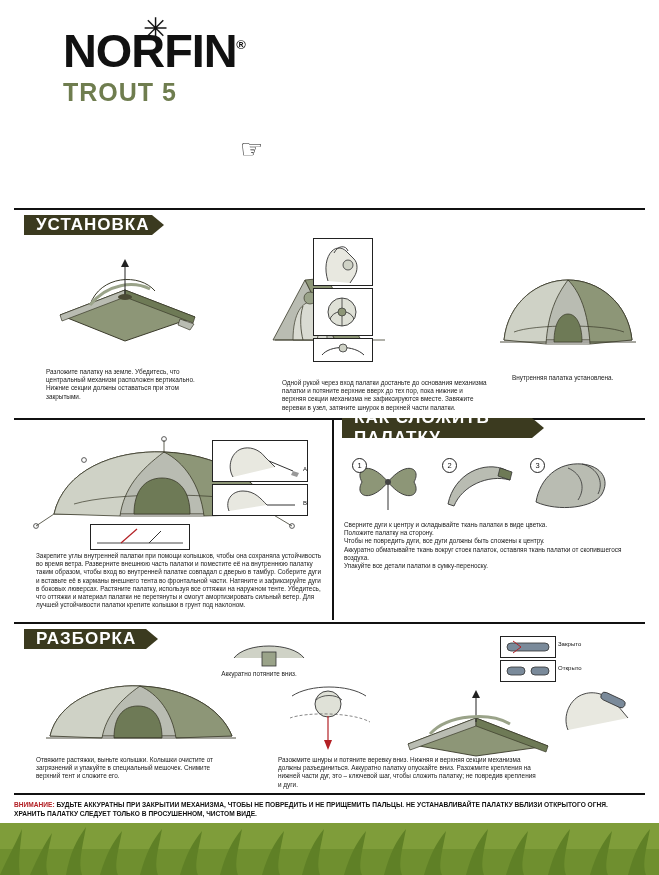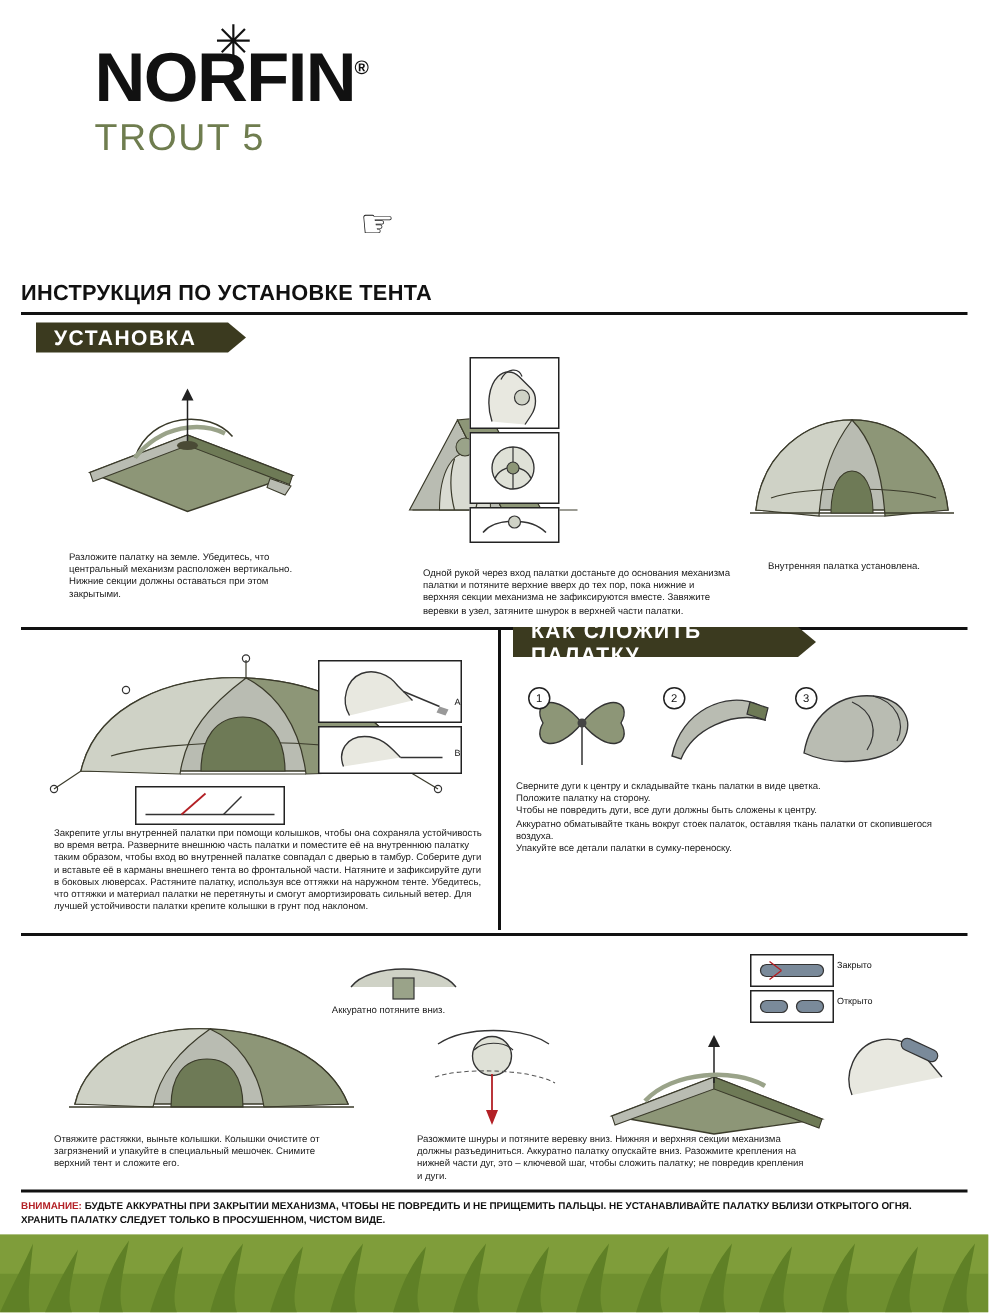--- a/index.html
+++ b/index.html
@@ -19,21 +19,21 @@
     font-weight:bold;font-size:46px;letter-spacing:-1px;
     color:#111;line-height:46px;display:inline-block;
     font-stretch:condensed;
     transform:scaleX(1.02);
     transform-origin:left center;
   }
   .brand-row{display:flex;align-items:flex-end;}
   .brand-reg{font-size:13px;font-weight:bold;color:#111;margin-left:3px;margin-bottom:22px;}
   .brand-star{position:absolute;left:143px;top:14px;font-size:30px;color:#111;line-height:30px;}
   .brand-model{
-    margin-top:4px;font-size:25px;font-weight:normal;color:#6f7d4f;letter-spacing:1px;
+    margin-top:4px;font-size:25px;font-weight:bold;color:#6f7d4f;letter-spacing:1px;
   }
 
   .note-box{
     position:absolute;left:276px;top:130px;width:362px;
     border:2px solid #111;padding:5px 7px 6px 7px;
     box-sizing:border-box;
   }
   .note-box p{
     margin:0;font-size:8.3px;font-weight:bold;color:#111;line-height:10.5px;letter-spacing:.1px;
   }
@@ -42,21 +42,21 @@
   .main-title{
     position:absolute;left:14px;top:188px;
     font-size:14.5px;font-weight:bold;color:#111;letter-spacing:.2px;
   }
 
   .rule{position:absolute;left:14px;width:631px;height:2px;background:#111;}
 
   
   .tab{
     position:absolute;height:20px;background:#3b3a1f;color:#fff;
-    font-size:14px;font-weight:bold;letter-spacing:1px;
+    font-size:17px;font-weight:bold;letter-spacing:1px;
     display:flex;align-items:center;padding:0 14px 0 12px;
     box-sizing:border-box;
   }
   .tab:after{
     content:"";position:absolute;right:-12px;top:0;
     border-top:10px solid transparent;border-bottom:10px solid transparent;
     border-left:12px solid #3b3a1f;
   }
 
   .cap{
@@ -95,21 +95,20 @@
     <div class="brand-row">
       <span class="brand-word">NORFIN</span>
       <span class="brand-reg">®</span>
     </div>
     <div class="brand-model">TROUT 5</div>
   </div>
   <div class="brand-star">✳</div>
 
   <div class="note-hand">☞</div>
 
-  <div class="main-title">ИНСТРУКЦИЯ ПО УСТАНОВКЕ ТЕНТА</div>
   <div class="rule" style="top:208px;"></div>
 
   <div class="tab" style="left:24px;top:215px;width:128px;">
     <span>УСТАНОВКА</span>
   </div>
 
   <div class="ill" style="left:30px;top:245px;">
     <svg width="200" height="110" viewBox="0 0 200 110">
       <polygon points="30,70 95,45 165,72 95,96" fill="#8d9677" stroke="#3a3a2a" stroke-width="1"></polygon>
       <polygon points="30,70 95,45 95,52 32,76" fill="#b9bcb2" stroke="#3a3a2a" stroke-width="0.7"></polygon>
@@ -252,20 +251,23 @@
   <div class="num-circle" style="left:530px;top:458px;">3</div>
 
   <div class="cap" style="left:344px;top:521px;width:290px;white-space:pre-line;">Сверните дуги к центру и складывайте ткань палатки в виде цветка.
 Положите палатку на сторону.
 Чтобы не повредить дуги, все дуги должны быть сложены к центру.
 Аккуратно обматывайте ткань вокруг стоек палаток, оставляя ткань палатки от скопившегося воздуха.
 Упакуйте все детали палатки в сумку-переноску.</div>
 
   <div class="rule" style="top:622px;"></div>
 
+  <div class="tab" style="left:24px;top:629px;width:122px;">
+    <span>РАЗБОРКА</span>
+  </div>
 
   <div class="ill" style="left:36px;top:670px;">
     <svg width="230" height="80" viewBox="0 0 230 80">
       <path d="M14,66 C22,32 62,14 104,16 C148,18 184,36 196,66 Z" fill="#b9bcb2" stroke="#3a3a2a" stroke-width="1"></path>
       <path d="M104,16 C148,18 184,36 196,66 L140,68 C136,42 122,24 104,16Z" fill="#8d9677" stroke="#3a3a2a" stroke-width="0.8"></path>
       <path d="M14,66 C22,32 62,14 104,16 C84,30 70,46 66,68Z" fill="#cfd2c6" stroke="#3a3a2a" stroke-width="0.8"></path>
       <path d="M78,68 C78,48 86,36 102,36 C118,36 126,48 126,68z" fill="#6e7a56" stroke="#3a3a2a" stroke-width="0.8"></path>
       <line x1="10" y1="68" x2="200" y2="68" stroke="#3a3a2a" stroke-width="0.9"></line>
     </svg>
   </div>

